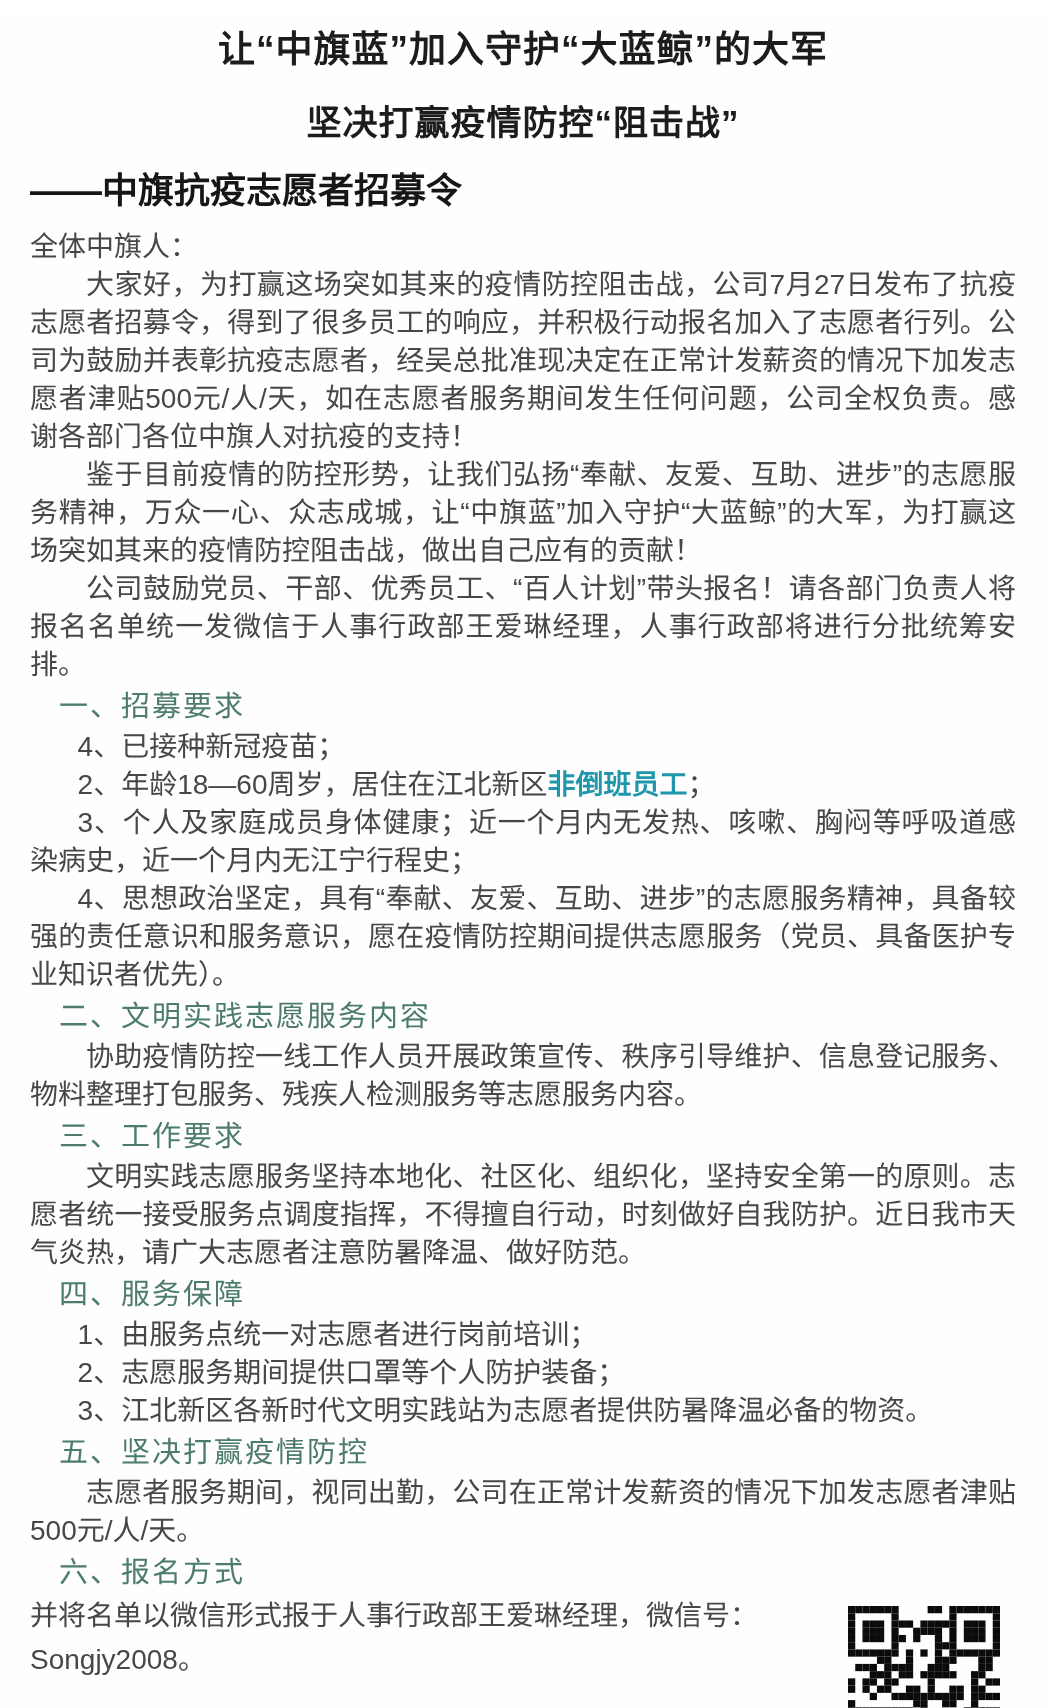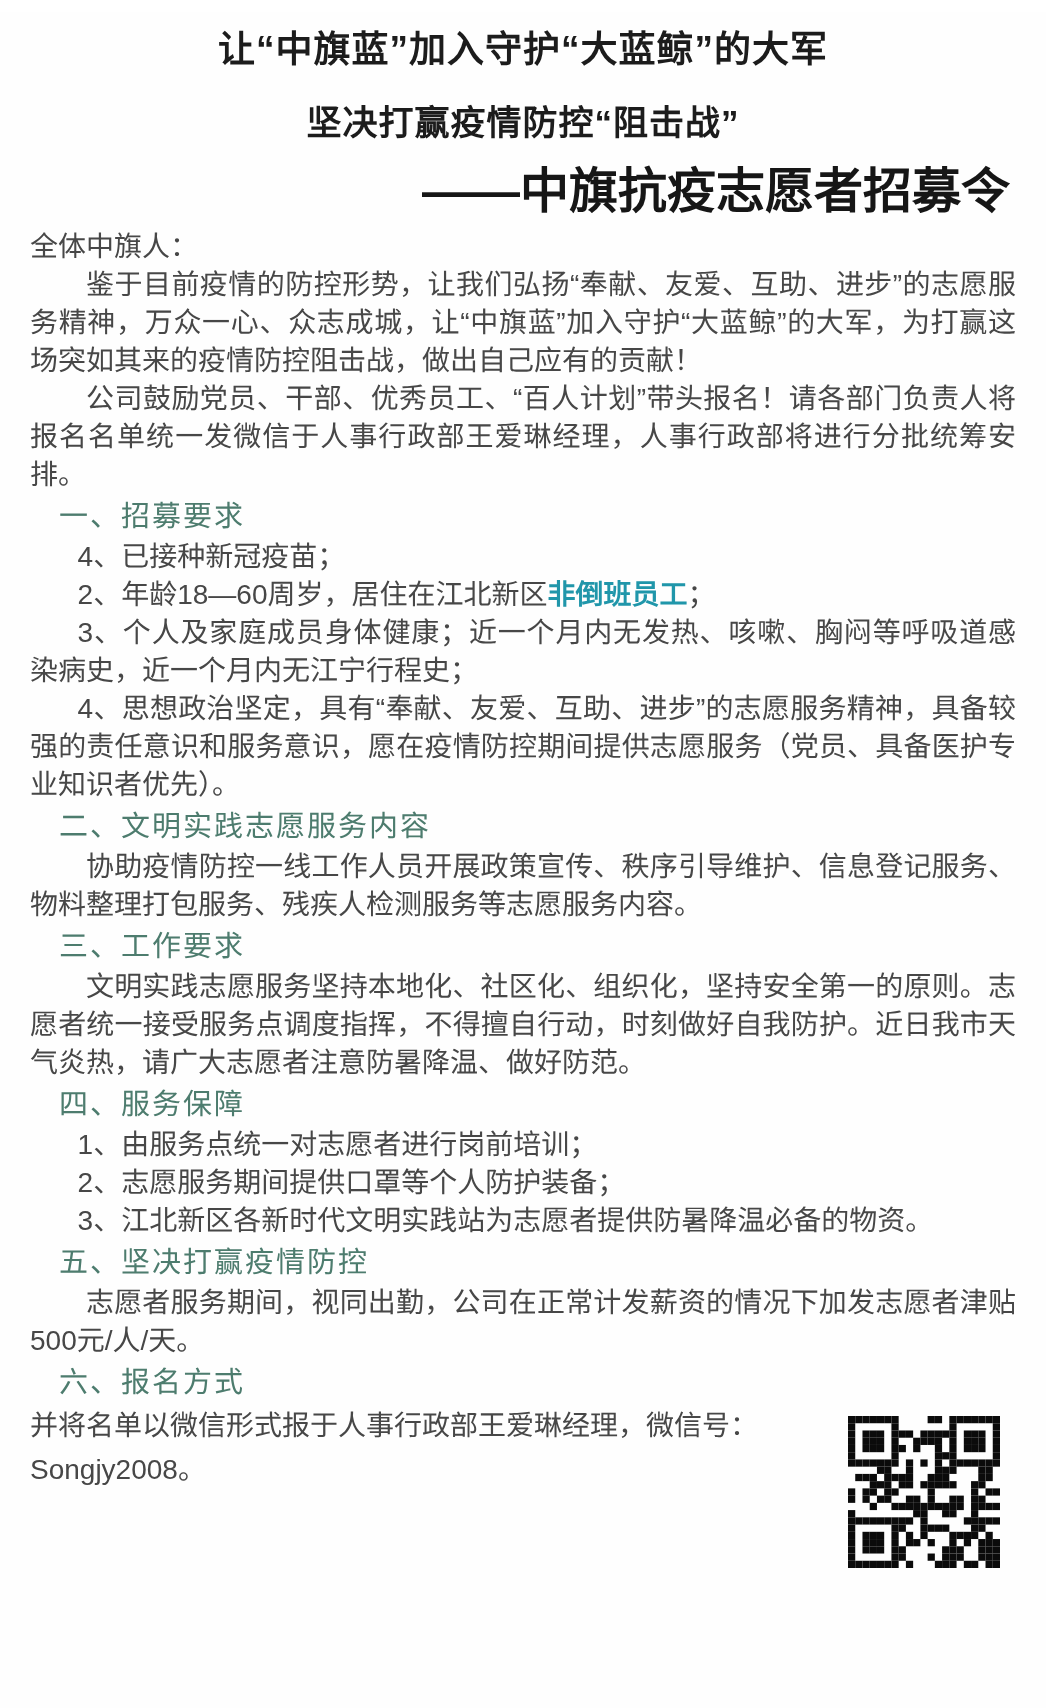--- a/index.html
+++ b/index.html
@@ -29,22 +29,22 @@
     margin:26px 0 0 0;
     text-align:center;
     font-size:35px;
     line-height:46px;
     font-weight:700;
     color:#1c1c1c;
     letter-spacing:1px;
   }
   .title-byline{
     margin:22px 6px 0 0;
-    text-align:right;
-    font-size:49px;
+    text-align:left;
+    font-size:36px;
     line-height:46px;
     font-weight:700;
     color:#161616;
   }
   
   .salutation{
     margin:14px 0 0 0;
     font-size:28px;
     line-height:38px;
   }
@@ -110,20 +110,21 @@
 <body>
 
 <div class="page">
 
   <h1 class="title-main">让“中旗蓝”加入守护“大蓝鲸”的大军</h1>
   <h2 class="title-sub">坚决打赢疫情防控“阻击战”</h2>
   <div class="title-byline">——中旗抗疫志愿者招募令</div>
 
   <p class="salutation">全体中旗人：</p>
 
+  <p class="para">大家好，为打赢这场突如其来的疫情防控阻击战，公司7月27日发布了抗疫志愿者招募令，得到了很多员工的响应，并积极行动报名加入了志愿者行列。公司为鼓励并表彰抗疫志愿者，经吴总批准现决定在正常计发薪资的情况下加发志愿者津贴500元/人/天，如在志愿者服务期间发生任何问题，公司全权负责。感谢各部门各位中旗人对抗疫的支持！</p>
   <p class="para">鉴于目前疫情的防控形势，让我们弘扬“奉献、友爱、互助、进步”的志愿服务精神，万众一心、众志成城，让“中旗蓝”加入守护“大蓝鲸”的大军，为打赢这场突如其来的疫情防控阻击战，做出自己应有的贡献！</p>
   <p class="para">公司鼓励党员、干部、优秀员工、“百人计划”带头报名！请各部门负责人将报名名单统一发微信于人事行政部王爱琳经理，人事行政部将进行分批统筹安排。</p>
 
   <h3 class="section-heading">一、招募要求</h3>
   <p class="item">4、已接种新冠疫苗；</p>
   <p class="item"><span>2、年龄18—60周岁，居住在江北新区</span><span class="hl">非倒班员工</span><span>；</span></p>
   <p class="item">3、个人及家庭成员身体健康；近一个月内无发热、咳嗽、胸闷等呼吸道感染病史，近一个月内无江宁行程史；</p>
   <p class="item">4、思想政治坚定，具有“奉献、友爱、互助、进步”的志愿服务精神，具备较强的责任意识和服务意识，愿在疫情防控期间提供志愿服务（党员、具备医护专业知识者优先）。</p>
 
   <h3 class="section-heading">二、文明实践志愿服务内容</h3>

